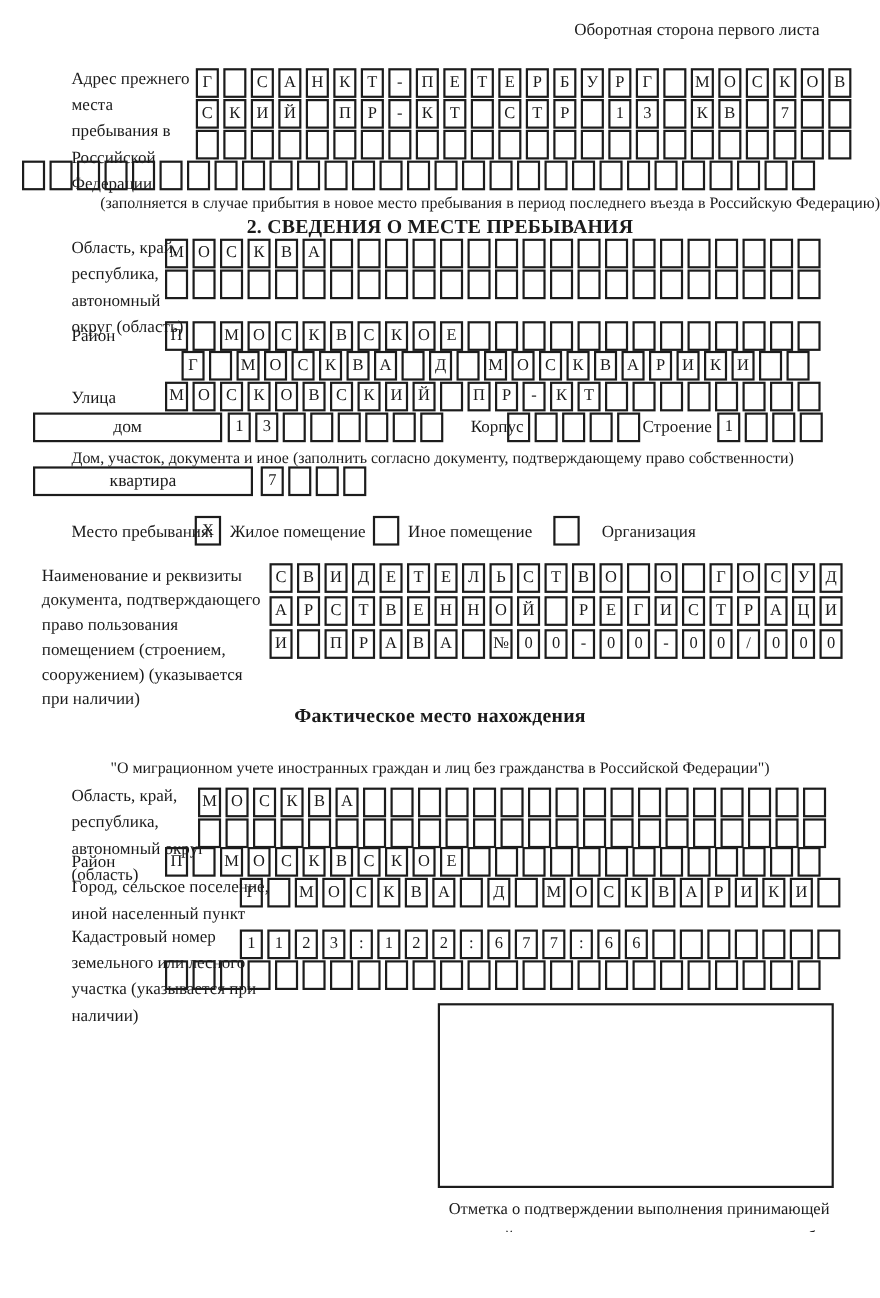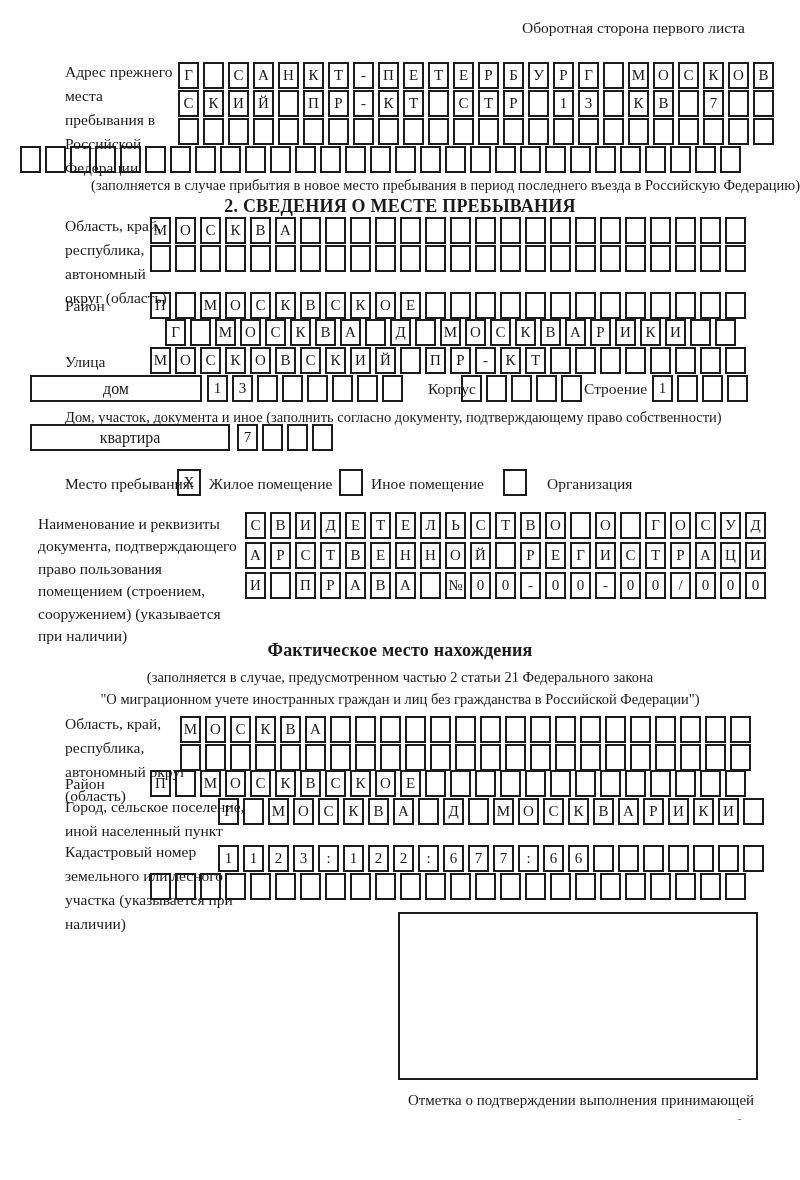--- a/index.html
+++ b/index.html
@@ -386,21 +386,20 @@
       <span class="cell">-</span>
       <span class="cell">0</span>
       <span class="cell">0</span>
       <span class="cell">/</span>
       <span class="cell">0</span>
       <span class="cell">0</span>
       <span class="cell">0</span>
     </div>
 
   <div class="abs ttl ctr" style="left:0;top:640px;width:800px;">Фактическое место нахождения</div>
-  <div class="abs cap ctr" style="left:0;top:667px;width:800px;">(заполняется в случае, предусмотренном частью 2 статьи 21 Федерального закона</div>
   <div class="abs cap ctr" style="left:0;top:689px;width:800px;">"О миграционном учете иностранных граждан и лиц без гражданства в Российской Федерации")</div>
 
   <div class="abs lbl" style="left:65px;top:712px;width:130px;">Область, край, республика, автономный округ (область)</div>
   <div class="boxrow" style="left:180px;top:716px;">
       <span class="cell">М</span>
       <span class="cell">О</span>
       <span class="cell">С</span>
       <span class="cell">К</span>
       <span class="cell">В</span>
       <span class="cell">А</span>

